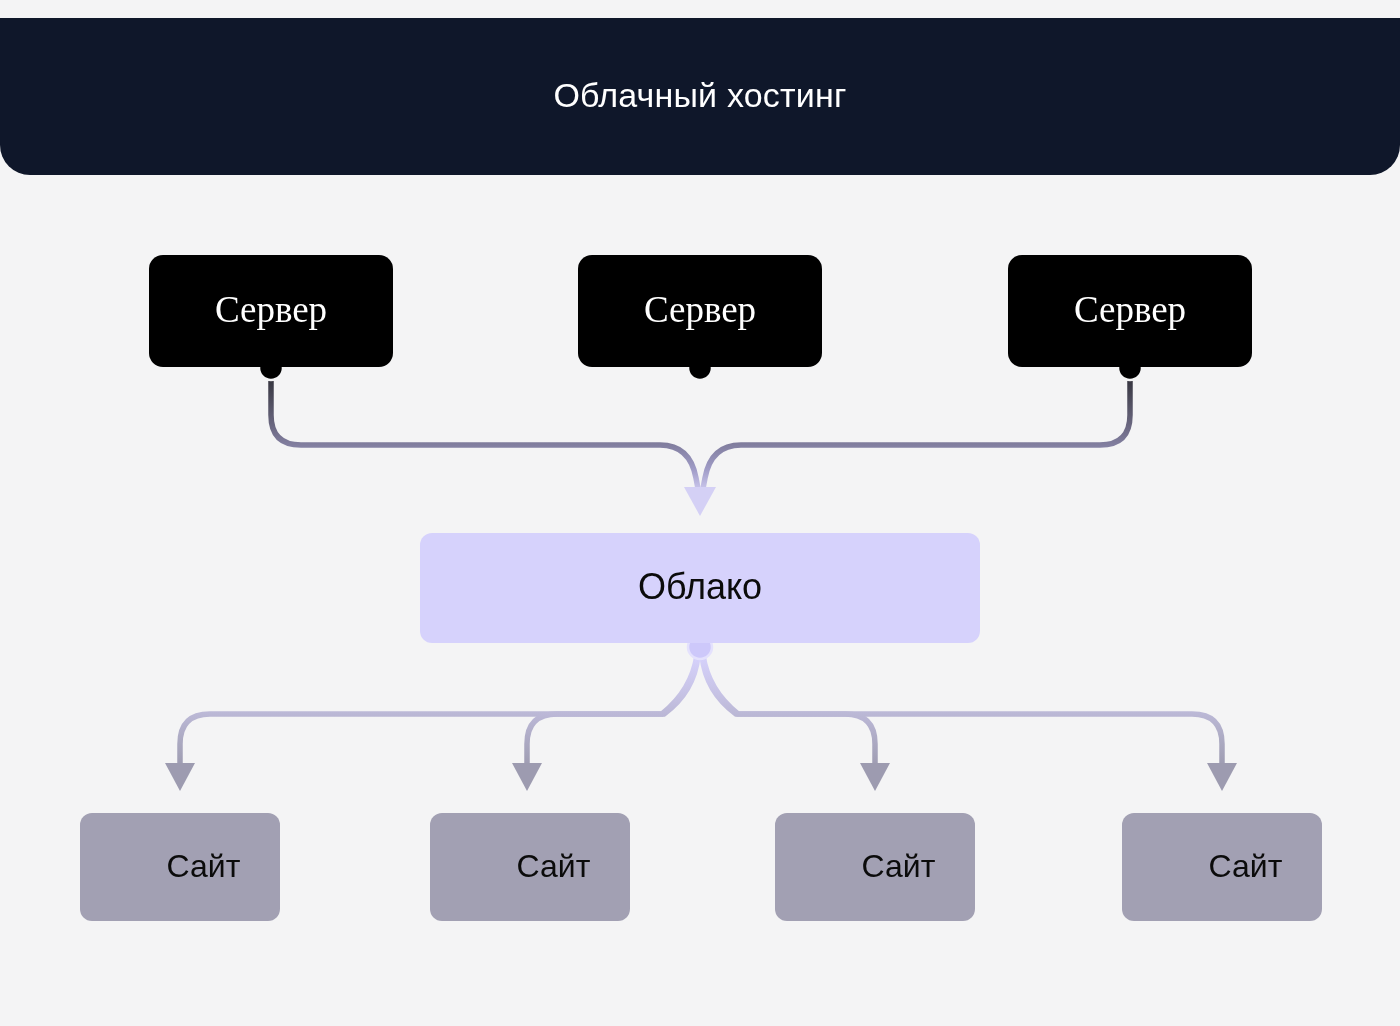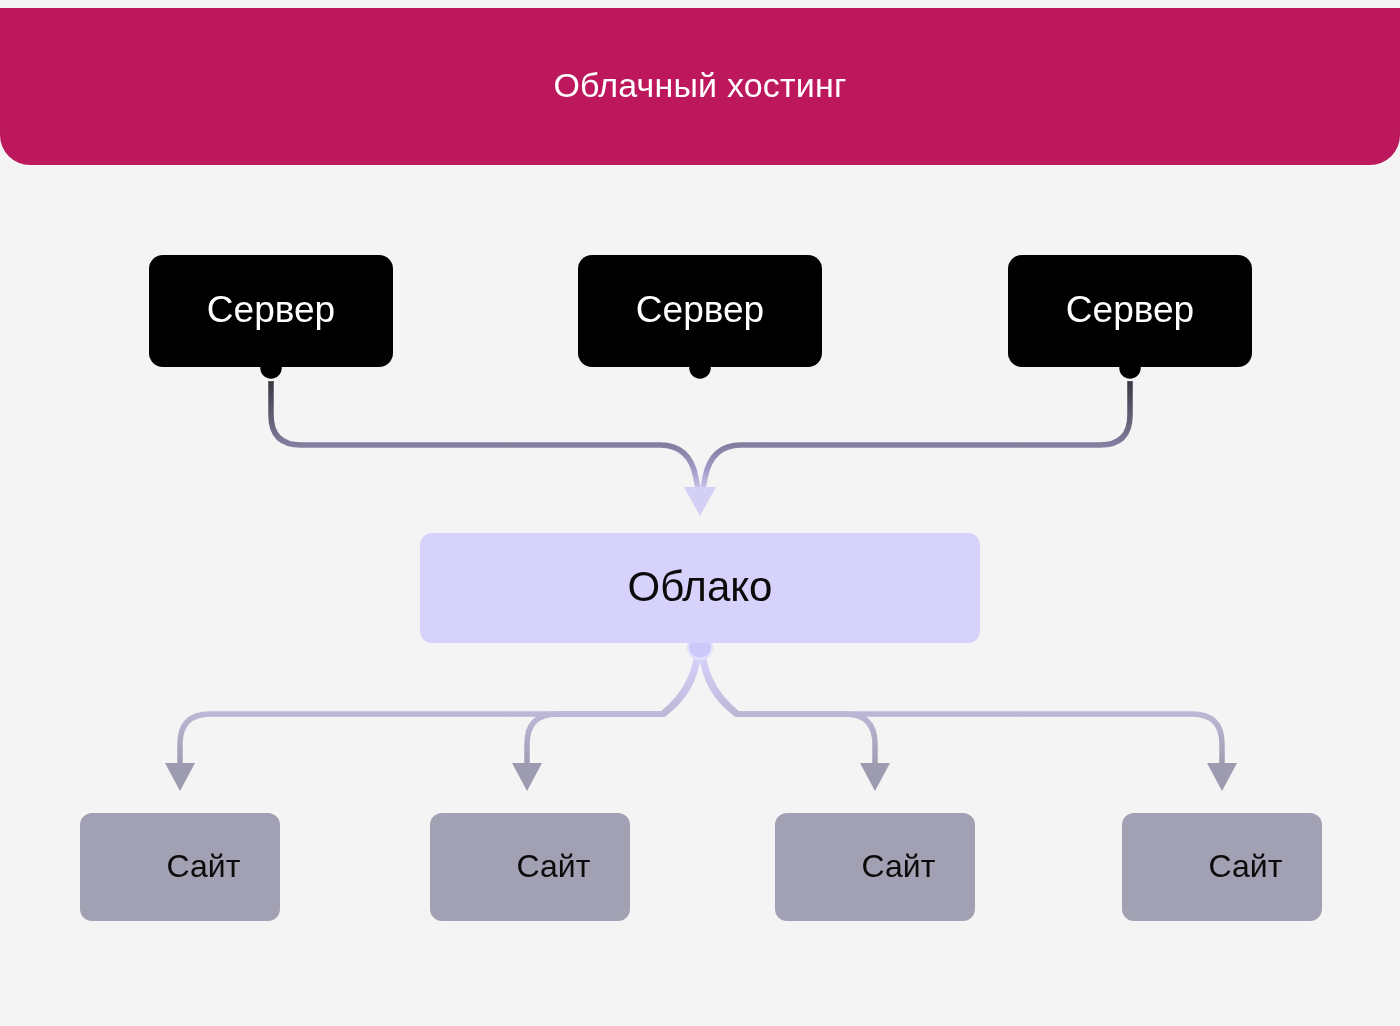--- a/index.html
+++ b/index.html
@@ -18,24 +18,24 @@
     position: relative;
     width: 1400px;
     height: 1026px;
     background: #f4f4f5;
   }
 
   
   .header-banner {
     position: absolute;
     left: 0;
-    top: 8px;
+    top: 18px;
     width: 1400px;
     height: 157px;
-    background: #be185d;
+    background: #0f172a;
     border-radius: 0 0 30px 30px;
     display: flex;
     align-items: center;
     justify-content: center;
     box-sizing: border-box;
   }
   .header-title {
     color: #ffffff;
     font-size: 34px;
     font-weight: 400;
@@ -75,36 +75,37 @@
     height: 112px;
     background: #000000;
     border-radius: 14px;
     top: 255px;
   }
   .server-node .node-label {
     color: #ffffff;
     font-size: 37px;
     font-weight: 400;
     padding-bottom: 3px;
+    font-family: Liberation Serif, serif;
   }
   #server-0 { left: 149px; }
   #server-1 { left: 578px; }
   #server-2 { left: 1008px; }
 
   .cloud-node {
     left: 420px;
     top: 533px;
     width: 560px;
     height: 110px;
     background: #d6d2fc;
     border-radius: 12px;
   }
   .cloud-node .node-label {
     color: #0b0b0b;
-    font-size: 42px;
+    font-size: 36px;
     font-weight: 400;
     padding-bottom: 3px;
     text-align: center;
   }
 
   .site-node {
     width: 200px;
     height: 108px;
     background: #a2a0b3;
     border-radius: 12px;

